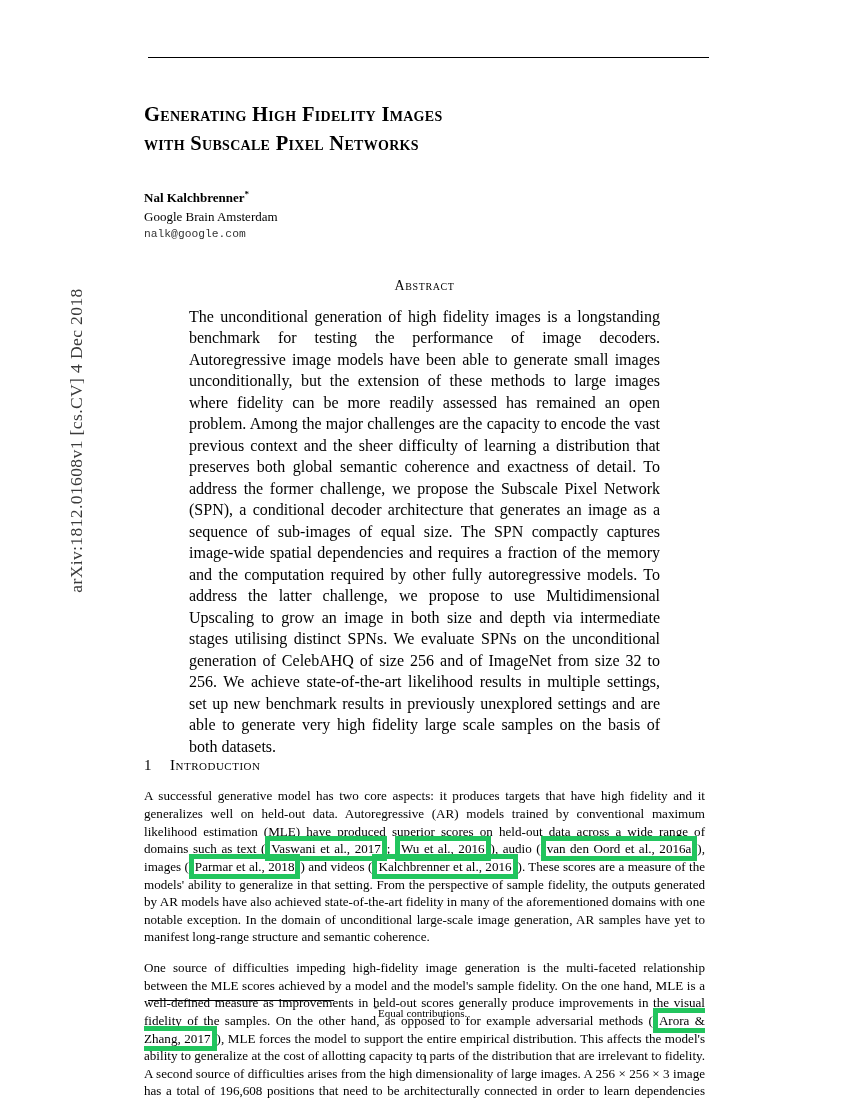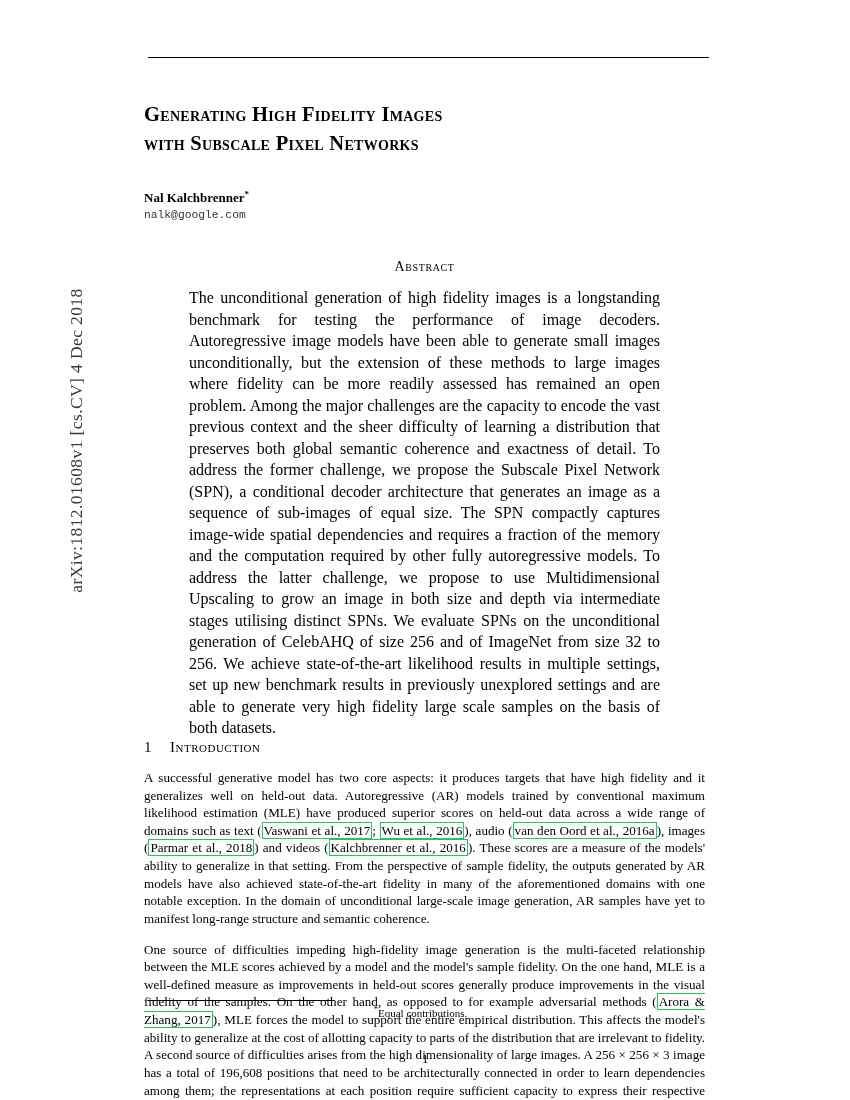--- a/index.html
+++ b/index.html
@@ -116,21 +116,21 @@
 
   .para {
     margin-top: 13px;
     font-size: 13.1px;
     line-height: 1.347;
     text-align: justify;
     hyphens: auto;
   }
 
   .cite {
-    border: 1px solid #22c55e;
+    border: 5px solid #22c55e;
     padding: 0 1px;
     color: #000;
     text-decoration: none;
   }
 
   .footnote-rule {
     position: absolute;
     left: 148px;
     top: 1000px;
     width: 186px;
@@ -170,20 +170,21 @@
   <div class="content">
 
     <h1 class="title">
       <span class="ln">Generating High Fidelity Images</span>
       <span class="ln">with Subscale Pixel Networks</span>
     </h1>
 
     <div class="authors">
       <div class="author">
         <div class="name"><span>Nal Kalchbrenner</span><sup>*</sup></div>
+        <div class="affil">Google Brain Amsterdam</div>
         <div class="email">nalk@google.com</div>
       </div>
     </div>
 
     <div class="abstract-head">Abstract</div>
     <div class="abstract-body">The unconditional generation of high fidelity images is a longstanding benchmark for testing the performance of image decoders. Autoregressive image models have been able to generate small images unconditionally, but the extension of these methods to large images where fidelity can be more readily assessed has remained an open problem. Among the major challenges are the capacity to encode the vast previous context and the sheer difficulty of learning a distribution that preserves both global semantic coherence and exactness of detail. To address the former challenge, we propose the Subscale Pixel Network (SPN), a conditional decoder architecture that generates an image as a sequence of sub-images of equal size. The SPN compactly captures image-wide spatial dependencies and requires a fraction of the memory and the computation required by other fully autoregressive models. To address the latter challenge, we propose to use Multidimensional Upscaling to grow an image in both size and depth via intermediate stages utilising distinct SPNs. We evaluate SPNs on the unconditional generation of CelebAHQ of size 256 and of ImageNet from size 32 to 256. We achieve state-of-the-art likelihood results in multiple settings, set up new benchmark results in previously unexplored settings and are able to generate very high fidelity large scale samples on the basis of both datasets.</div>
 
     <div class="section-head">
       <span class="num">1</span><span>Introduction</span>
     </div>

